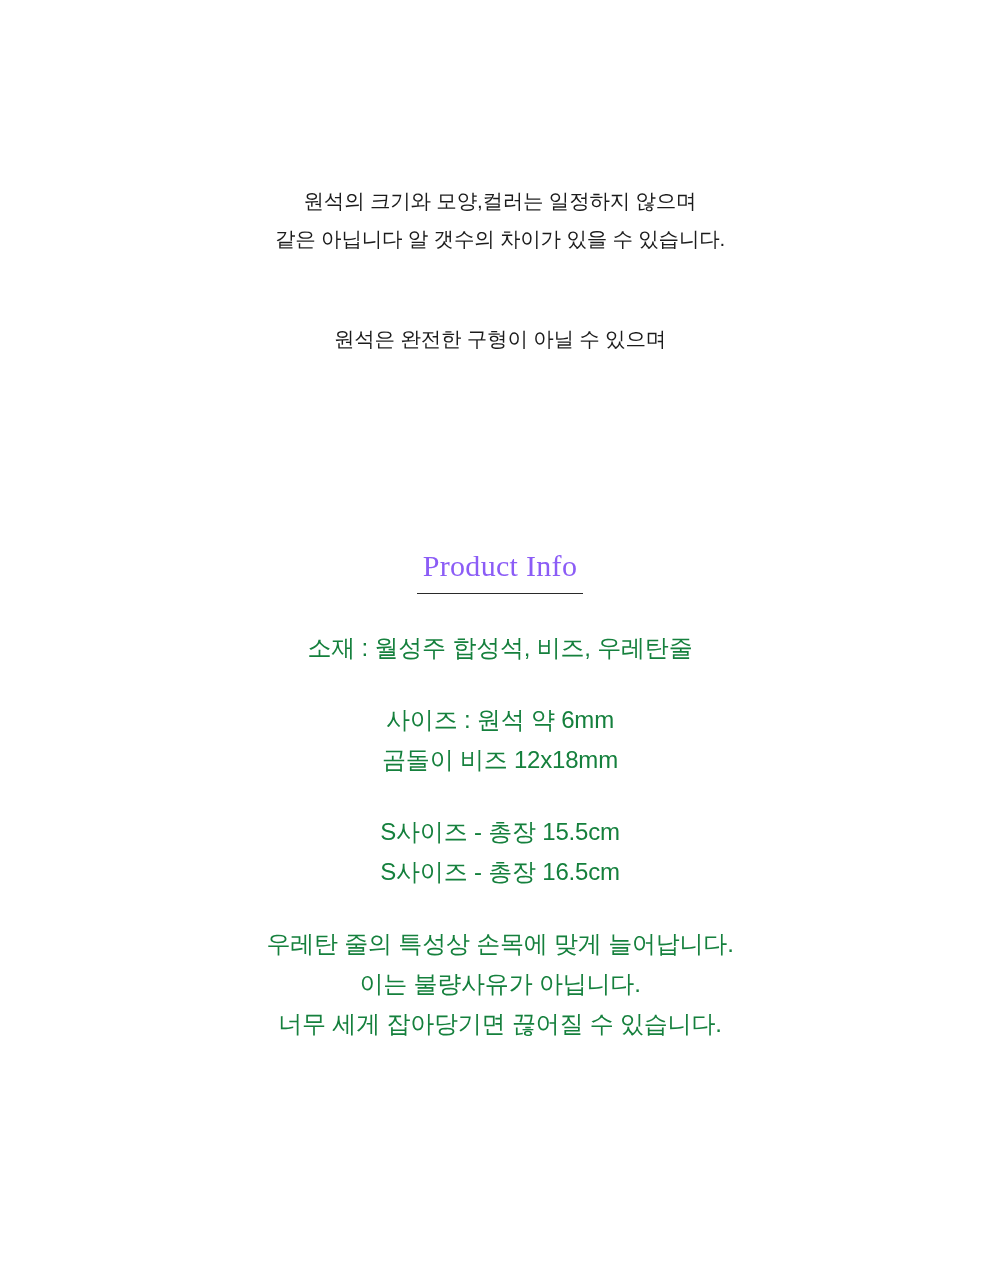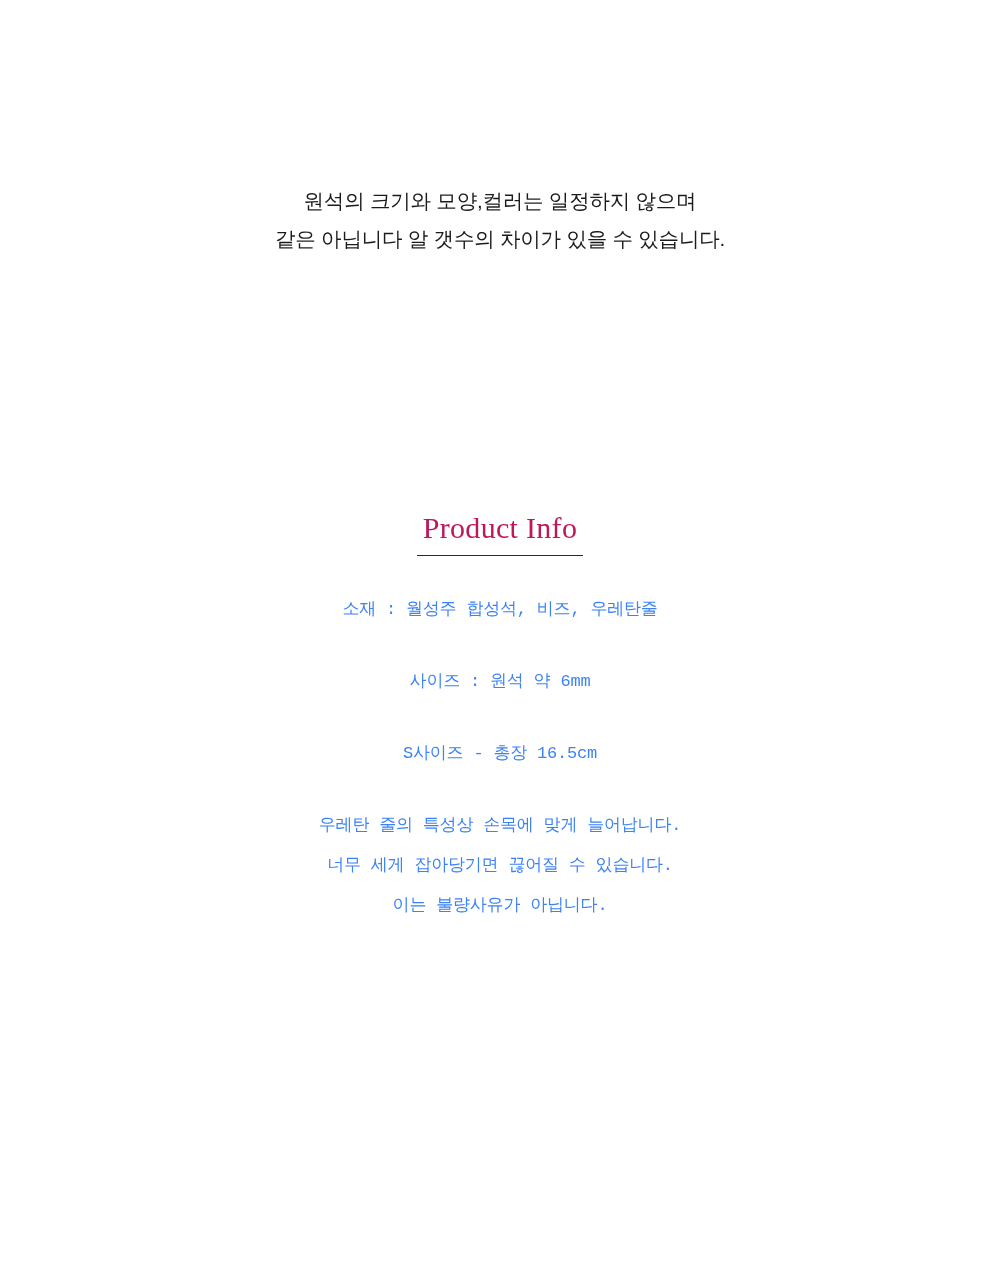--- a/index.html
+++ b/index.html
@@ -42,69 +42,71 @@
 
   
   .product-info-wrap {
     margin-top: 190px;
     text-align: center;
   }
   .product-info-title {
     font-family: "Liberation Serif", "DejaVu Serif", serif;
     font-size: 30px;
     line-height: 36px;
-    color: #be185d;
+    color: #8b5cf6;
     letter-spacing: 0.3px;
     padding: 0 6px 9px 6px;
     display: inline-block;
     border-bottom: 1.5px solid #2a2a2a;
   }
 
   
   .spec-block {
     text-align: center;
     margin-top: 34px;
   }
   .spec-line {
-    font-size: 17px;
+    font-size: 24px;
     line-height: 40px;
-    color: #3b82f6;
+    color: #15803d;
     letter-spacing: -0.2px;
     white-space: nowrap;
-    font-family: Liberation Mono, monospace;
   }
   .spec-block.gap-md { margin-top: 32px; }
   .spec-block.gap-lg { margin-top: 32px; }
 </style>
 </head>
 <body>
 
 <div class="page">
 
   <div class="notice-block">
     <div class="notice-line">원석의 크기와 모양,컬러는 일정하지 않으며</div>
     <div class="notice-line">같은 아닙니다 알 갯수의 차이가 있을 수 있습니다.</div>
     <div class="notice-gap"></div>
+    <div class="notice-line">원석은 완전한 구형이 아닐 수 있으며</div>
   </div>
 
   <div class="product-info-wrap">
     <div class="product-info-title">Product Info</div>
   </div>
 
   <div class="spec-block">
     <div class="spec-line">소재 : 월성주 합성석, 비즈, 우레탄줄</div>
   </div>
 
   <div class="spec-block gap-md">
     <div class="spec-line">사이즈 : 원석 약 6mm</div>
+    <div class="spec-line">곰돌이 비즈 12x18mm</div>
   </div>
 
   <div class="spec-block gap-md">
+    <div class="spec-line">S사이즈 - 총장 15.5cm</div>
     <div class="spec-line">S사이즈 - 총장 16.5cm</div>
   </div>
 
   <div class="spec-block gap-lg">
     <div class="spec-line">우레탄 줄의 특성상 손목에 맞게 늘어납니다.</div>
+    <div class="spec-line">이는 불량사유가 아닙니다.</div>
     <div class="spec-line">너무 세게 잡아당기면 끊어질 수 있습니다.</div>
-    <div class="spec-line">이는 불량사유가 아닙니다.</div>
   </div>
 
 </div>
 
 </body></html>

